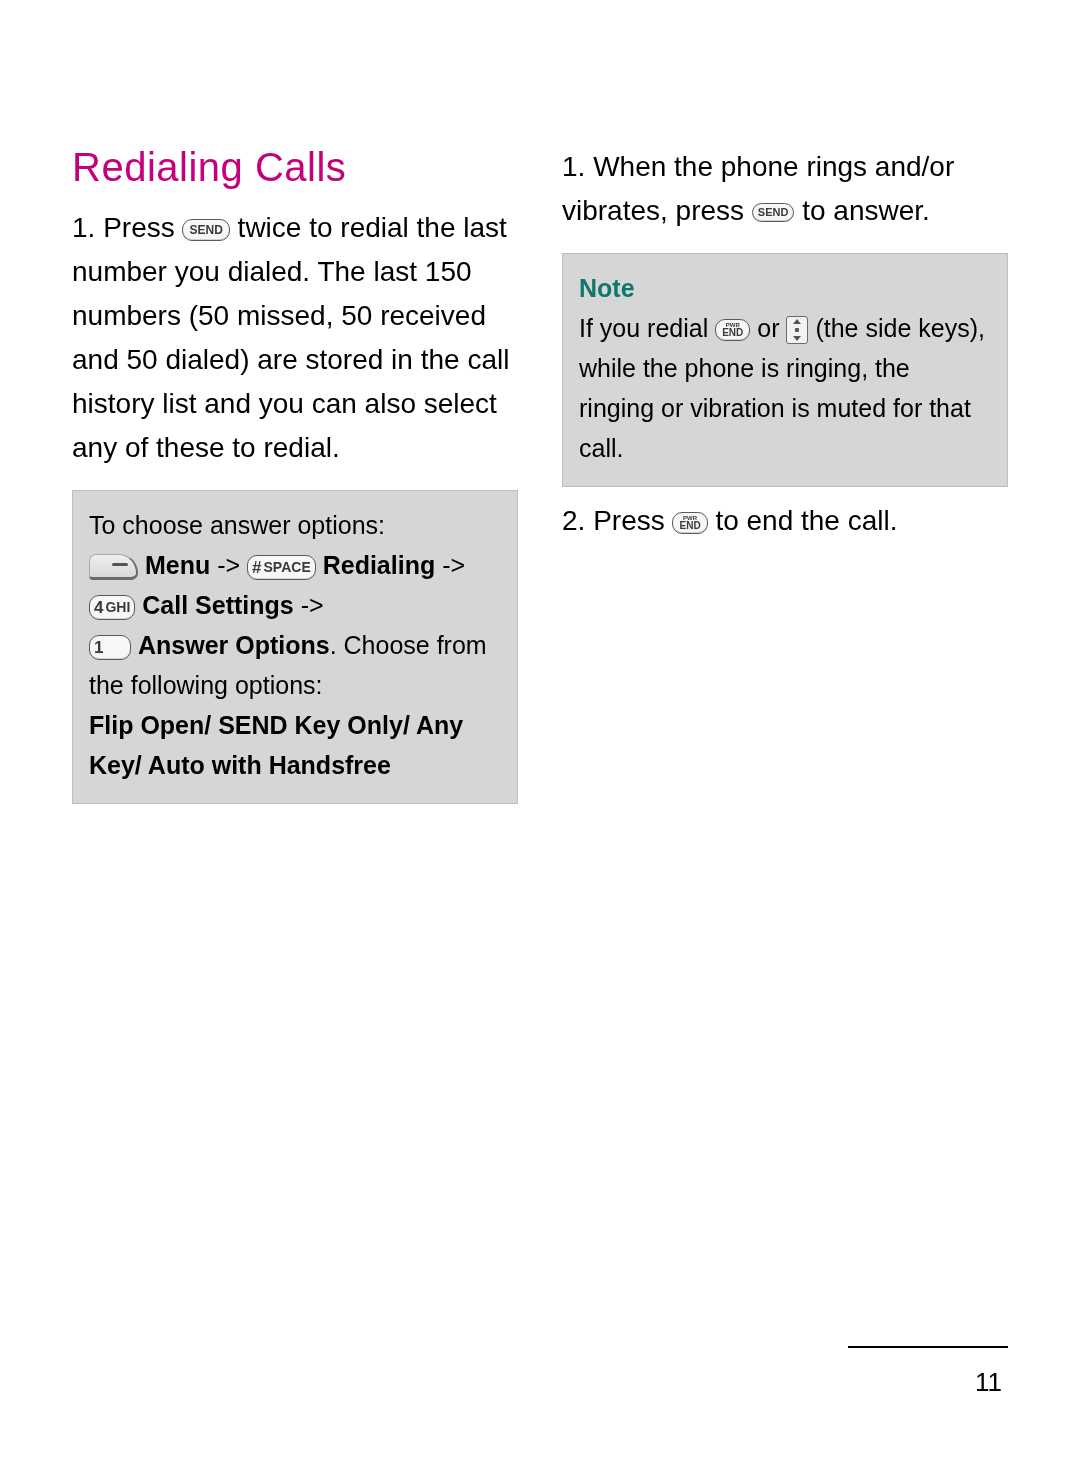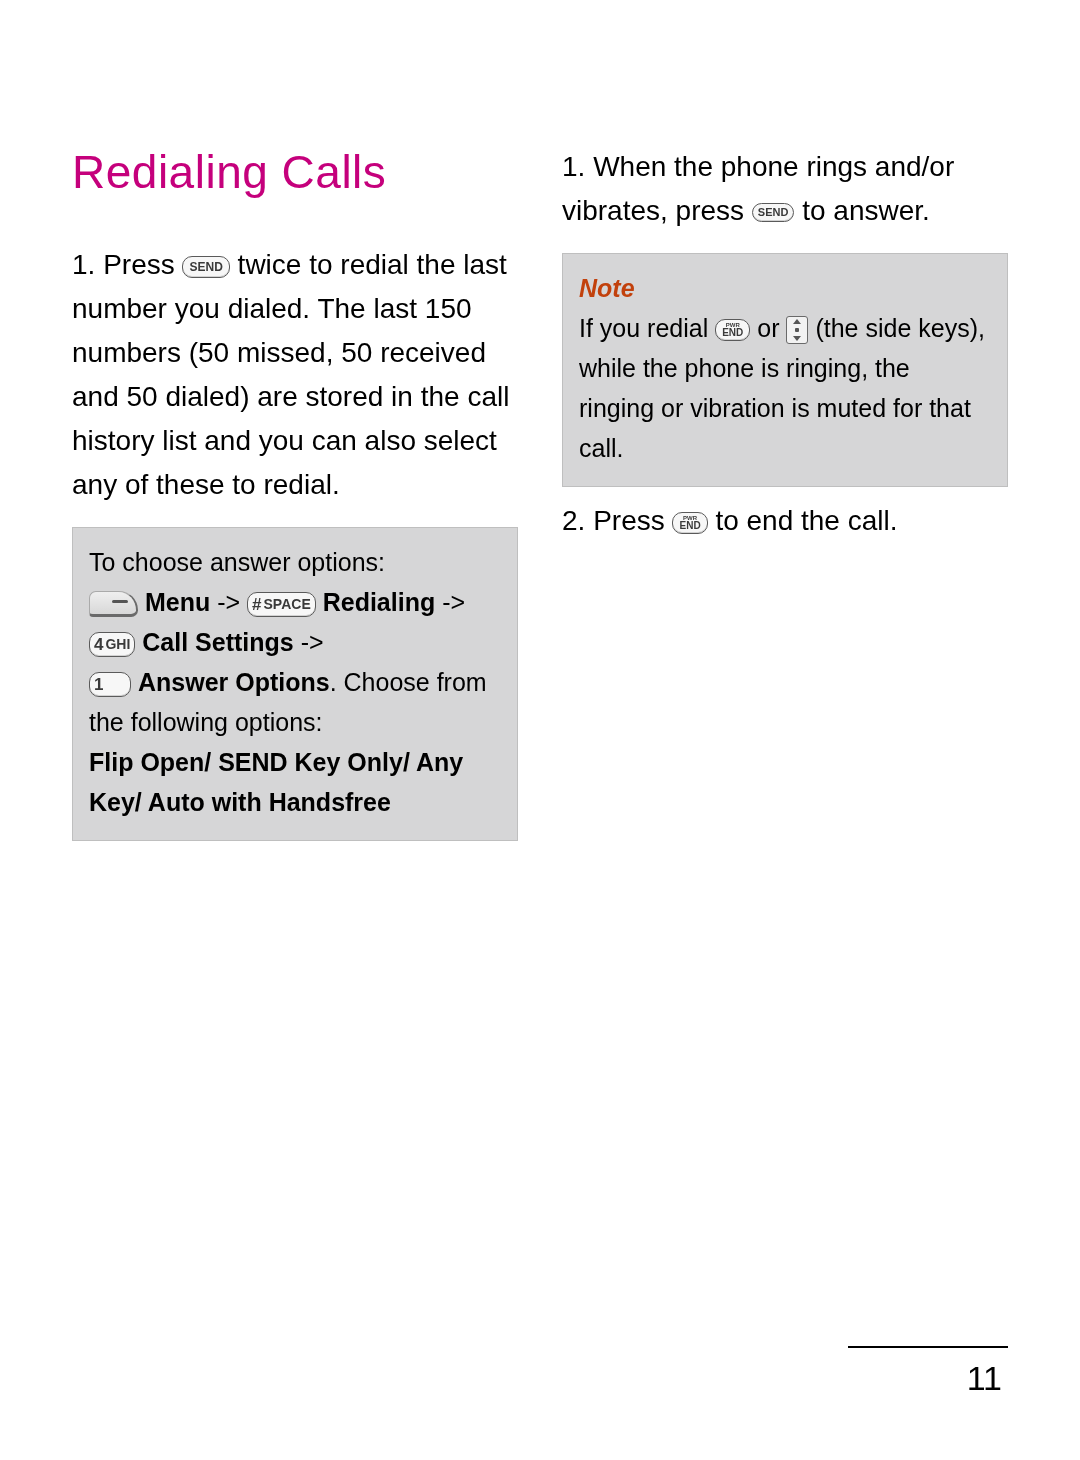--- a/index.html
+++ b/index.html
@@ -22,42 +22,41 @@
     display: flex;
     gap: 44px;
   }
   .col {
     flex: 1 1 0;
     min-width: 0;
   }
   h2 {
     color: #c5007c;
     font-weight: 400;
-    font-size: 46px;
-    margin: 0 0 44px 0;
+    font-size: 40px;
+    margin: 0 0 16px 0;
     letter-spacing: 0.5px;
   }
   .step {
     font-size: 28px;
     line-height: 44px;
     margin-bottom: 20px;
   }
   .callout {
     background: #d6d6d7;
     border: 1px solid #bfbfbf;
     padding: 14px 16px 18px 16px;
     font-size: 25px;
     line-height: 40px;
     margin-top: 14px;
   }
   .callout .label {
-    color: #c2410c;
+    color: #0f766e;
     font-weight: 700;
     font-size: 25px;
-    font-style: italic;
   }
   .callout .bold {
     font-weight: 700;
   }
   
   .key {
     display: inline-flex;
     align-items: center;
     justify-content: center;
     border: 1.8px solid #5a5a5a;
@@ -135,21 +134,21 @@
     width: 0; height: 0;
     border-left: 4px solid transparent;
     border-right: 4px solid transparent;
     border-top: 5px solid #555;
     margin: 0 auto;
   }
   .page-num {
     position: absolute;
     right: 78px;
     bottom: 62px;
-    font-size: 34px;
+    font-size: 26px;
     font-family: "Trebuchet MS", sans-serif;
   }
   .hr-bottom {
     position: absolute;
     right: 72px;
     bottom: 112px;
     width: 160px;
     border-top: 2px solid #000;
   }
   .nowrap { white-space: nowrap; }

